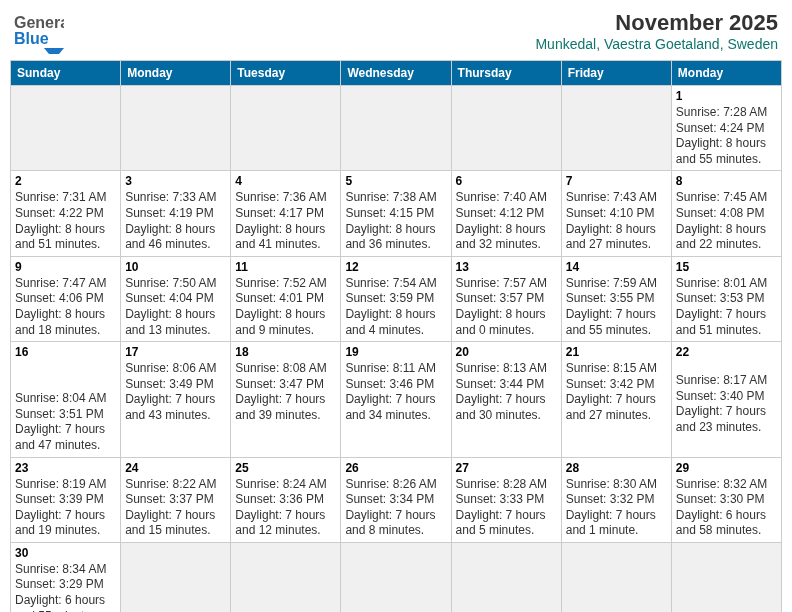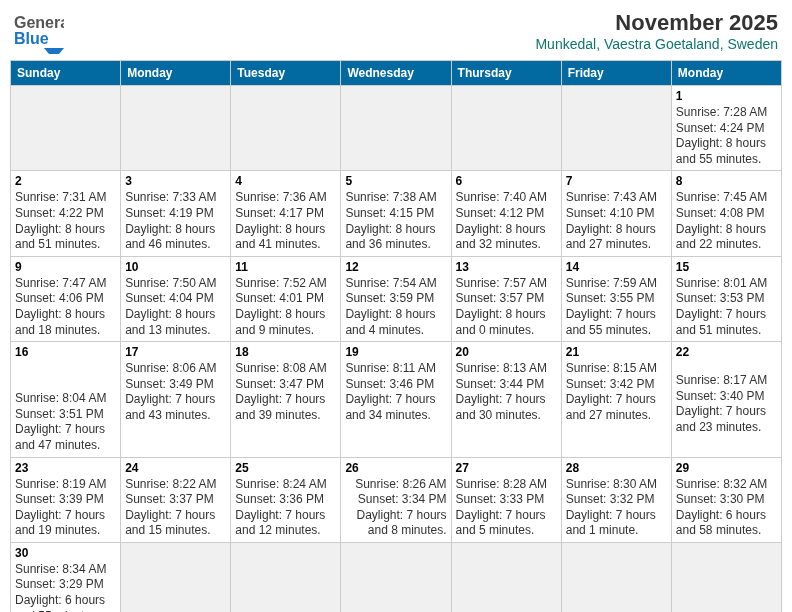--- a/index.html
+++ b/index.html
@@ -289,21 +289,21 @@
         </td>
         <td>
           <span class="day-number">25</span>
           <div class="day-info" style="white-space: pre-line;">Sunrise: 8:24 AM
 Sunset: 3:36 PM
 Daylight: 7 hours
 and 12 minutes.</div>
         </td>
         <td>
           <span class="day-number">26</span>
-          <div class="day-info" style="white-space: pre-line; text-align: right;">Sunrise: 8:26 AM
+          <div class="day-info" style="white-space: pre-line;">Sunrise: 8:26 AM
 Sunset: 3:34 PM
 Daylight: 7 hours
 and 8 minutes.</div>
         </td>
         <td>
           <span class="day-number">27</span>
           <div class="day-info" style="white-space: pre-line;">Sunrise: 8:28 AM
 Sunset: 3:33 PM
 Daylight: 7 hours
 and 5 minutes.</div>

